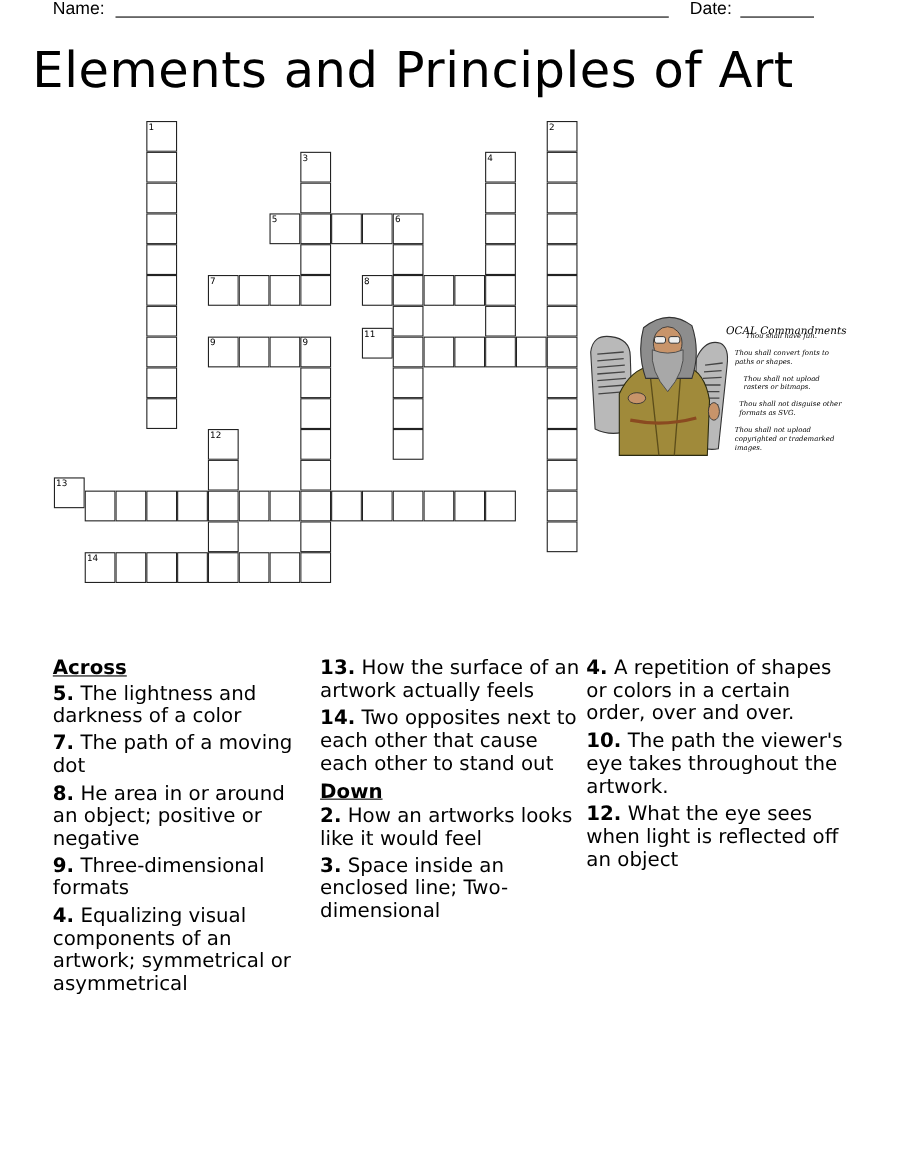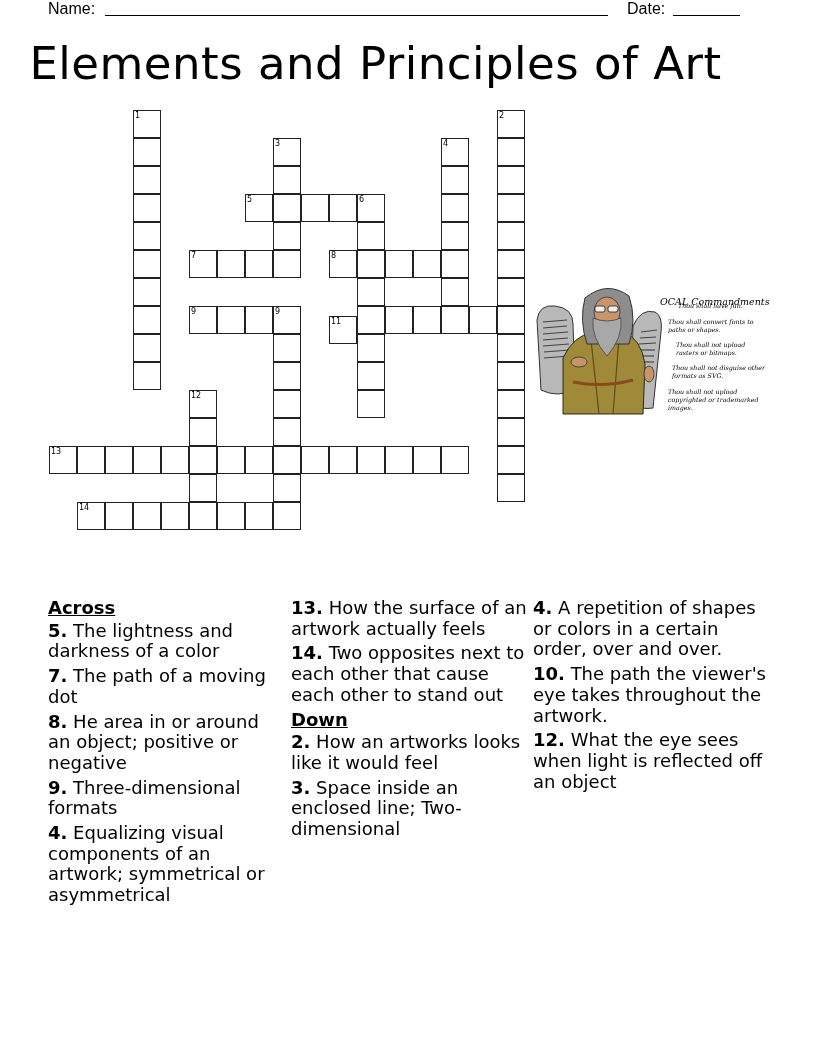--- a/index.html
+++ b/index.html
@@ -111,34 +111,34 @@
     <div class="cell" style="left: 273px; top: 306px;">
       <span class="num">9</span>
     </div>
     <div class="cell" style="left: 273px; top: 334px;"></div>
     <div class="cell" style="left: 273px; top: 362px;"></div>
     <div class="cell" style="left: 273px; top: 390px;"></div>
     <div class="cell" style="left: 273px; top: 418px;"></div>
     <div class="cell" style="left: 273px; top: 446px;"></div>
     <div class="cell" style="left: 273px; top: 474px;"></div>
     <div class="cell" style="left: 273px; top: 502px;"></div>
-    <div class="cell" style="left: 329px; top: 316px;">
+    <div class="cell" style="left: 329px; top: 298px;">
       <span class="num">11</span>
     </div>
     <div class="cell" style="left: 385px; top: 306px;"></div>
     <div class="cell" style="left: 413px; top: 306px;"></div>
     <div class="cell" style="left: 469px; top: 306px;"></div>
     <div class="cell" style="left: 189px; top: 390px;">
       <span class="num">12</span>
     </div>
     <div class="cell" style="left: 189px; top: 418px;"></div>
     <div class="cell" style="left: 189px; top: 446px;"></div>
     <div class="cell" style="left: 189px; top: 474px;"></div>
     <div class="cell" style="left: 189px; top: 502px;"></div>
-    <div class="cell" style="left: 49px; top: 446px; text-align: center;">
+    <div class="cell" style="left: 49px; top: 434px; text-align: center;">
       <span class="num">13</span>
     </div>
     <div class="cell" style="left: 77px; top: 446px;"></div>
     <div class="cell" style="left: 105px; top: 446px;"></div>
     <div class="cell" style="left: 133px; top: 446px;"></div>
     <div class="cell" style="left: 161px; top: 446px;"></div>
     <div class="cell" style="left: 217px; top: 446px;"></div>
     <div class="cell" style="left: 245px; top: 446px;"></div>
     <div class="cell" style="left: 301px; top: 446px;"></div>
     <div class="cell" style="left: 329px; top: 446px;"></div>

